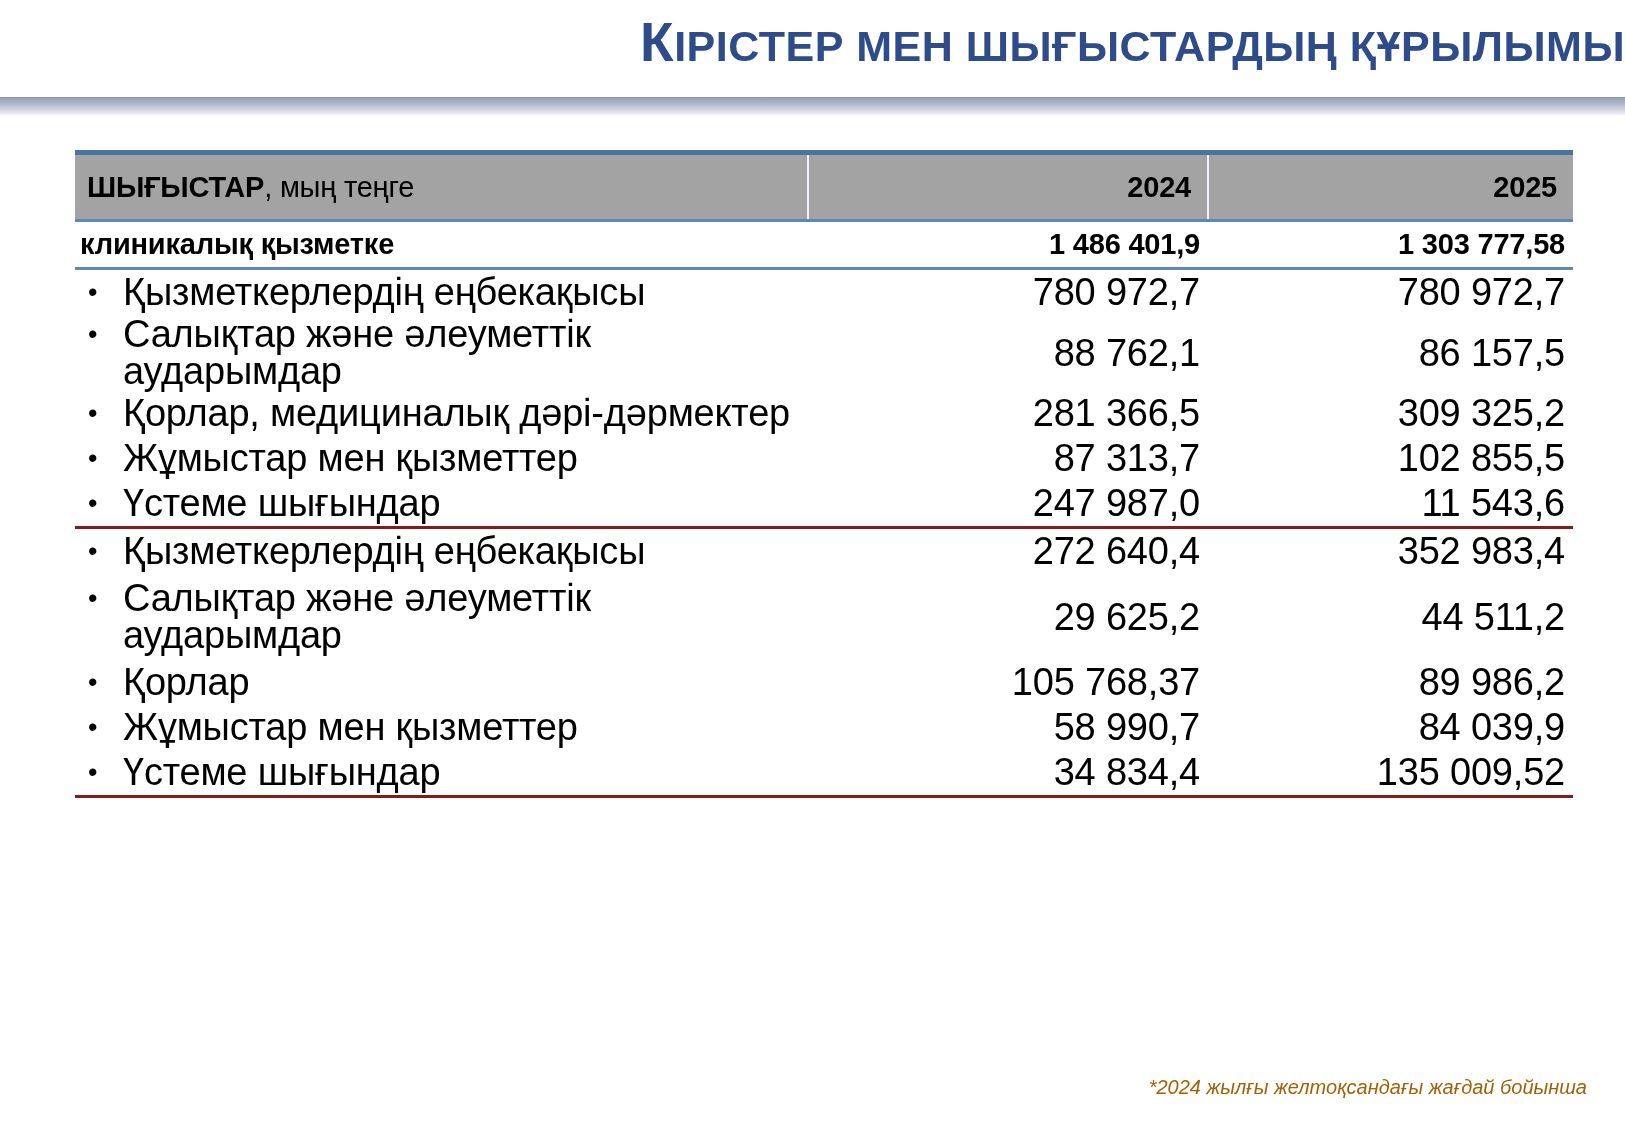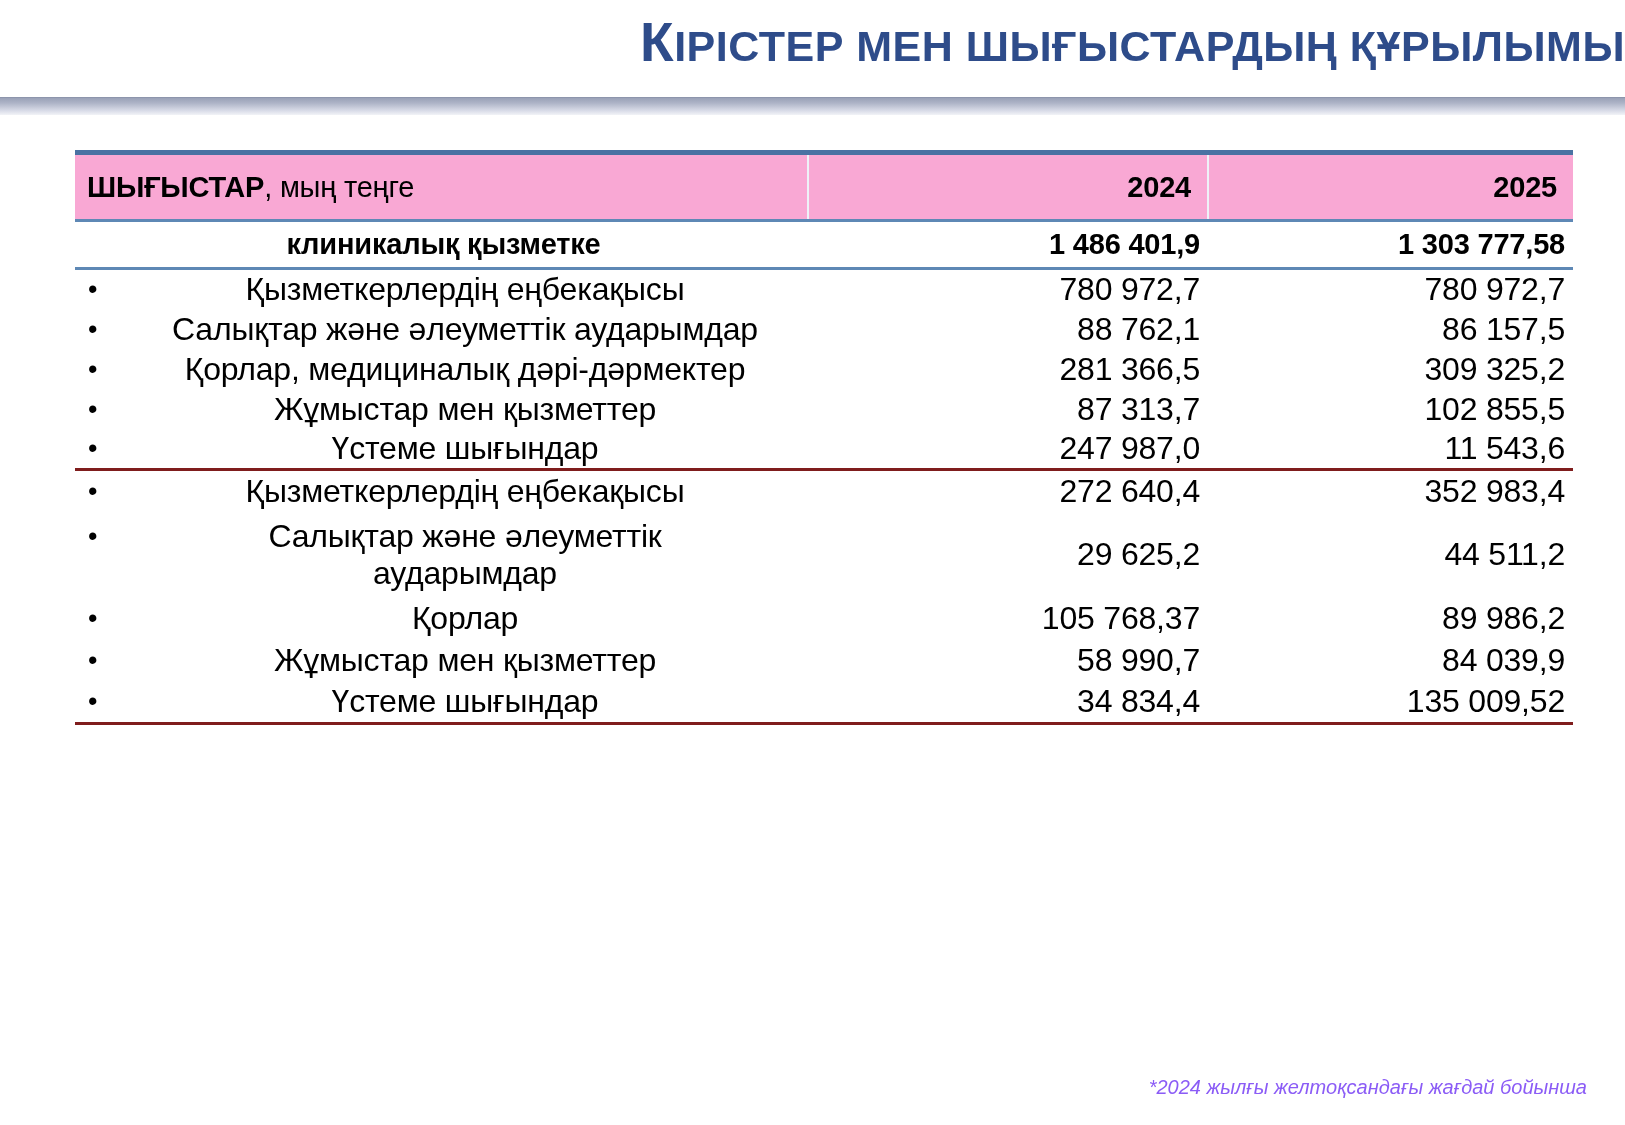--- a/index.html
+++ b/index.html
@@ -53,21 +53,21 @@
     border-collapse: collapse;
     table-layout: fixed;
     letter-spacing: -0.2px;
   }
   .slide-table col.c-label { width: 733px; }
   .slide-table col.c-2024  { width: 400px; }
   .slide-table col.c-2025  { width: 365px; }
 
   thead tr { height: 68px; }
   thead th {
-    background: #f9a8d4;
+    background: #a3a3a3;
     border-top: 5px solid #4a72a3;
     border-bottom: 3px solid #5e88b5;
     font-size: 29px;
     vertical-align: middle;
   }
   th.h-label {
     text-align: left;
     padding-left: 12px;
     font-weight: normal;
   }
@@ -80,26 +80,26 @@
   }
 
   tr.section-row { height: 48px; font-weight: bold; }
   tr.section-row td {
     border-bottom: 3px solid #5e88b5;
     font-size: 29px;
     vertical-align: middle;
   }
   tr.section-row td.label-cell { padding-left: 5px; }
 
-  tr.bullet-row { height: 40px; font-size: 32px; }
+  tr.bullet-row { height: 40px; font-size: 38px; }
   tr.bullet-row.r2 { height: 42px; }
   tr.bullet-row.tall { height: 86px; }
   tr.row-last td { border-bottom: 3px solid #7f1d1d; }
 
-  td.label-cell { vertical-align: middle; text-align: center; }
+  td.label-cell { vertical-align: middle; }
   td.num {
     text-align: right;
     padding-right: 8px;
     vertical-align: middle;
     white-space: nowrap;
   }
 
   .bullet-line {
     position: relative;
     padding-left: 47px;
@@ -114,21 +114,21 @@
     font-size: 27px;
   }
 
   
   .footnote {
     position: absolute;
     top: 1076px;
     right: 38px;
     font-style: italic;
     font-size: 20px;
-    color: #8b5cf6;
+    color: #a16207;
     white-space: nowrap;
   }
 </style>
 </head>
 <body>
 
 <h1 class="slide-title"><span class="t-init">К</span><span class="t-rest">ІРІСТЕР МЕН ШЫҒЫСТАРДЫҢ ҚҰРЫЛЫМЫ</span></h1>
 
 <div class="title-rule"></div>
 

